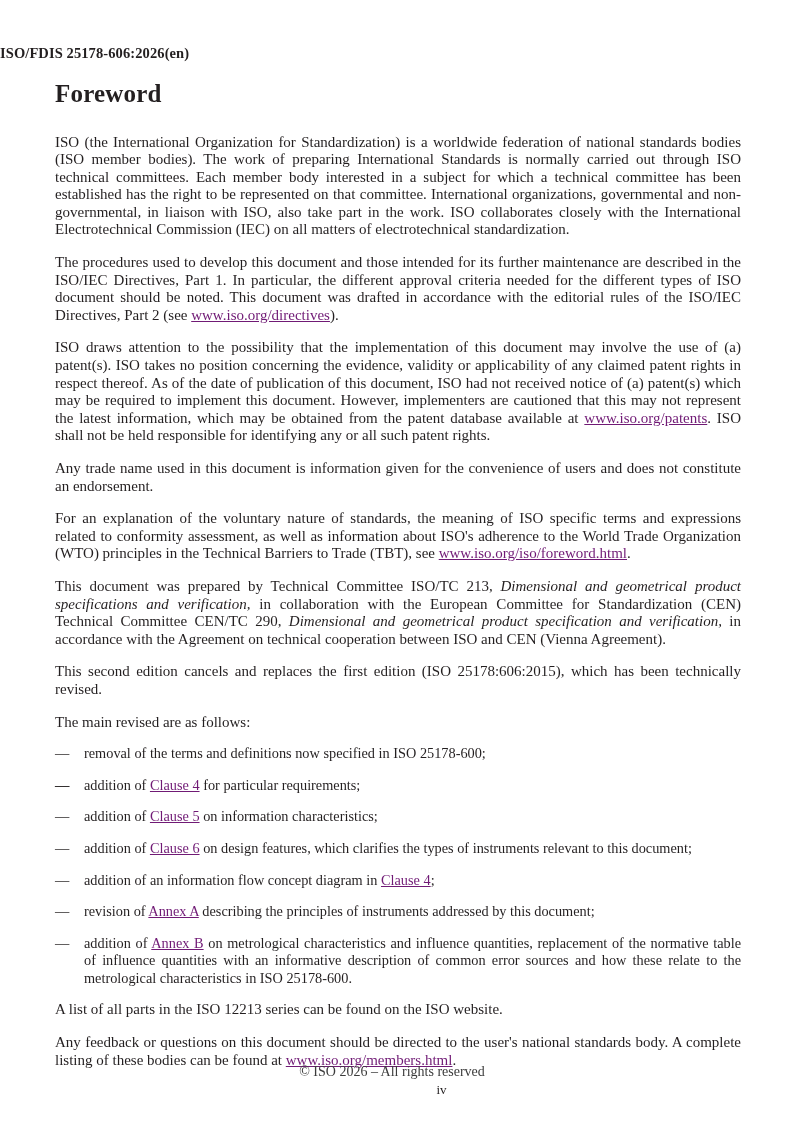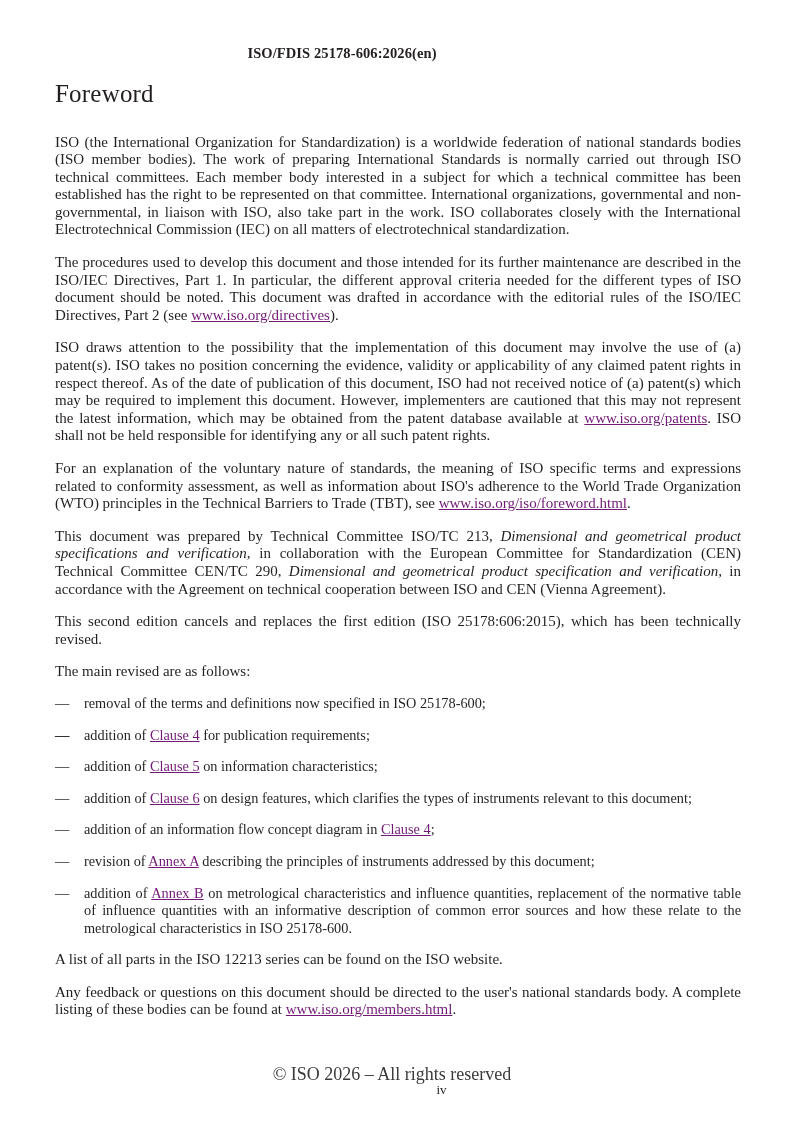--- a/index.html
+++ b/index.html
@@ -14,35 +14,34 @@
     background: #ffffff;
     font-family: "Liberation Serif", "DejaVu Serif", serif;
     color: #231f20;
     overflow: hidden;
   }
   .running-head {
     position: absolute;
     top: 45px;
     left: 0;
     width: 684px;
-    text-align: center;
     font-weight: bold;
     font-size: 14.5px;
     letter-spacing: 0.1px;
     color: #231f20;
   }
   .content {
     position: absolute;
     left: 55px;
     top: 80px;
     width: 686px;
   }
   h1.foreword {
     font-size: 25px;
-    font-weight: normal;
+    font-weight: bold;
     margin: 0 0 26px 0;
     letter-spacing: 0.2px;
     color: #231f20;
     line-height: 1.1;
   }
   p.body {
     font-size: 15px;
     line-height: 17.6px;
     margin: 0 0 15px 0;
     text-align: justify;
@@ -75,21 +74,21 @@
     left: 0;
     top: 0;
     width: 20px;
   }
   .footer {
     position: absolute;
     left: 0;
     top: 1064px;
     width: 784px;
     text-align: center;
-    font-size: 18px;
+    font-size: 14px;
     color: #3b3b3b;
   }
   .folio {
     position: absolute;
     left: 0;
     top: 1082px;
     width: 793px;
     text-align: center;
     font-size: 13px;
     color: #231f20;
@@ -106,33 +105,34 @@
   <div class="content">
 
     <h1 class="foreword">Foreword</h1>
 
     <p class="body">ISO (the International Organization for Standardization) is a worldwide federation of national standards bodies (ISO member bodies). The work of preparing International Standards is normally carried out through ISO technical committees. Each member body interested in a subject for which a technical committee has been established has the right to be represented on that committee. International organizations, governmental and non-governmental, in liaison with ISO, also take part in the work. ISO collaborates closely with the International Electrotechnical Commission (IEC) on all matters of electrotechnical standardization.</p>
 
     <p class="body"><span>The procedures used to develop this document and those intended for its further maintenance are described in the ISO/IEC Directives, Part 1. In particular, the different approval criteria needed for the different types of ISO document should be noted. This document was drafted in accordance with the editorial rules of the ISO/IEC Directives, Part 2 (see </span><span class="link">www.iso.org/directives</span><span>).</span></p>
 
     <p class="body"><span>ISO draws attention to the possibility that the implementation of this document may involve the use of (a) patent(s). ISO takes no position concerning the evidence, validity or applicability of any claimed patent rights in respect thereof. As of the date of publication of this document, ISO had not received notice of (a) patent(s) which may be required to implement this document. However, implementers are cautioned that this may not represent the latest information, which may be obtained from the patent database available at </span><span class="link">www.iso.org/patents</span><span>. ISO shall not be held responsible for identifying any or all such patent rights.</span></p>
 
+    <p class="body">Any trade name used in this document is information given for the convenience of users and does not constitute an endorsement.</p>
 
     <p class="body"><span>For an explanation of the voluntary nature of standards, the meaning of ISO specific terms and expressions related to conformity assessment, as well as information about ISO's adherence to the World Trade Organization (WTO) principles in the Technical Barriers to Trade (TBT), see </span><span class="link">www.iso.org/iso/foreword.html</span><span>.</span></p>
 
     <p class="body"><span>This document was prepared by Technical Committee ISO/TC 213, </span><span class="ital">Dimensional and geometrical product specifications and verification,</span><span> in collaboration with the European Committee for Standardization (CEN) Technical Committee CEN/TC 290, </span><span class="ital">Dimensional and geometrical product specification and verification,</span><span> in accordance with the Agreement on technical cooperation between ISO and CEN (Vienna Agreement).</span></p>
 
     <p class="body">This second edition cancels and replaces the first edition (ISO 25178:606:2015), which has been technically revised.</p>
 
     <p class="body tight">The main revised are as follows:</p>
 
     <ul class="changes">
         <li><span class="dash">—</span><span>removal of the terms and definitions now specified in ISO 25178-600;</span></li>
         <li><span class="dash">—</span></li>
-        <li><span class="dash">—</span><span>addition of </span><span class="link">Clause 4</span><span> for publication requirements;</span></li>
+        <li><span class="dash">—</span><span>addition of </span><span class="link">Clause 4</span><span> for particular requirements;</span></li>
         <li><span class="dash">—</span><span>addition of </span><span class="link">Clause 5</span><span> on information characteristics;</span></li>
         <li><span class="dash">—</span><span>addition of </span><span class="link">Clause 6</span><span> on design features, which clarifies the types of instruments relevant to this document;</span></li>
         <li><span class="dash">—</span><span>addition of an information flow concept diagram in </span><span class="link">Clause 4</span><span>;</span></li>
         <li><span class="dash">—</span><span>revision of </span><span class="link">Annex A</span><span> describing the principles of instruments addressed by this document;</span></li>
         <li><span class="dash">—</span><span>addition of </span><span class="link">Annex B</span><span> on metrological characteristics and influence quantities, replacement of the normative table of influence quantities with an informative description of common error sources and how these relate to the metrological characteristics in ISO 25178-600.</span></li>
       </ul>
 
     <p class="body">A list of all parts in the ISO 12213 series can be found on the ISO website.</p>
 
     <p class="body"><span>Any feedback or questions on this document should be directed to the user's national standards body. A complete listing of these bodies can be found at </span><span class="link">www.iso.org/members.html</span><span>.</span></p>

